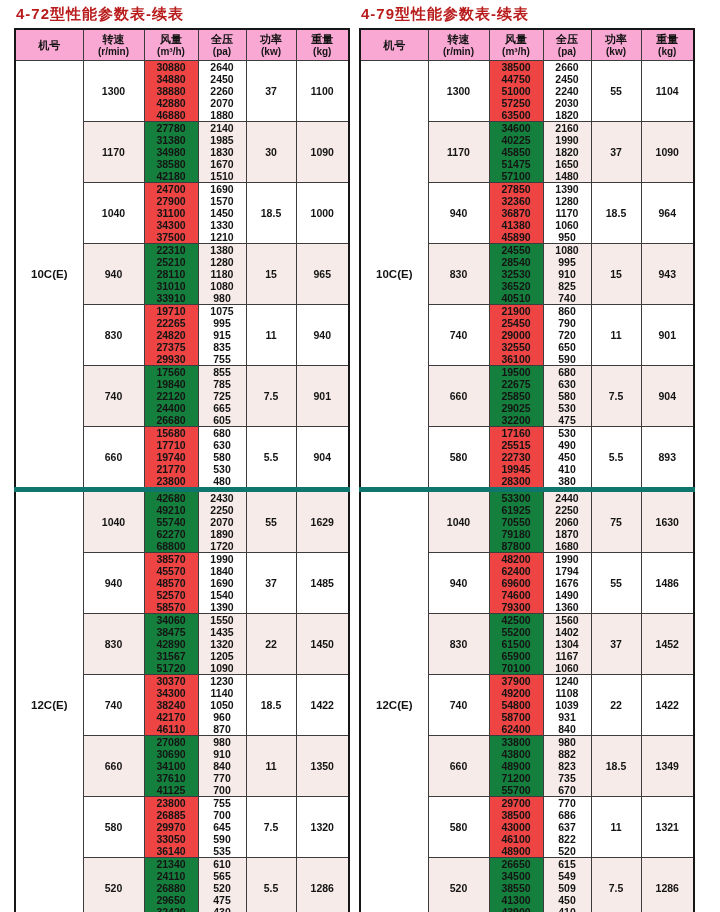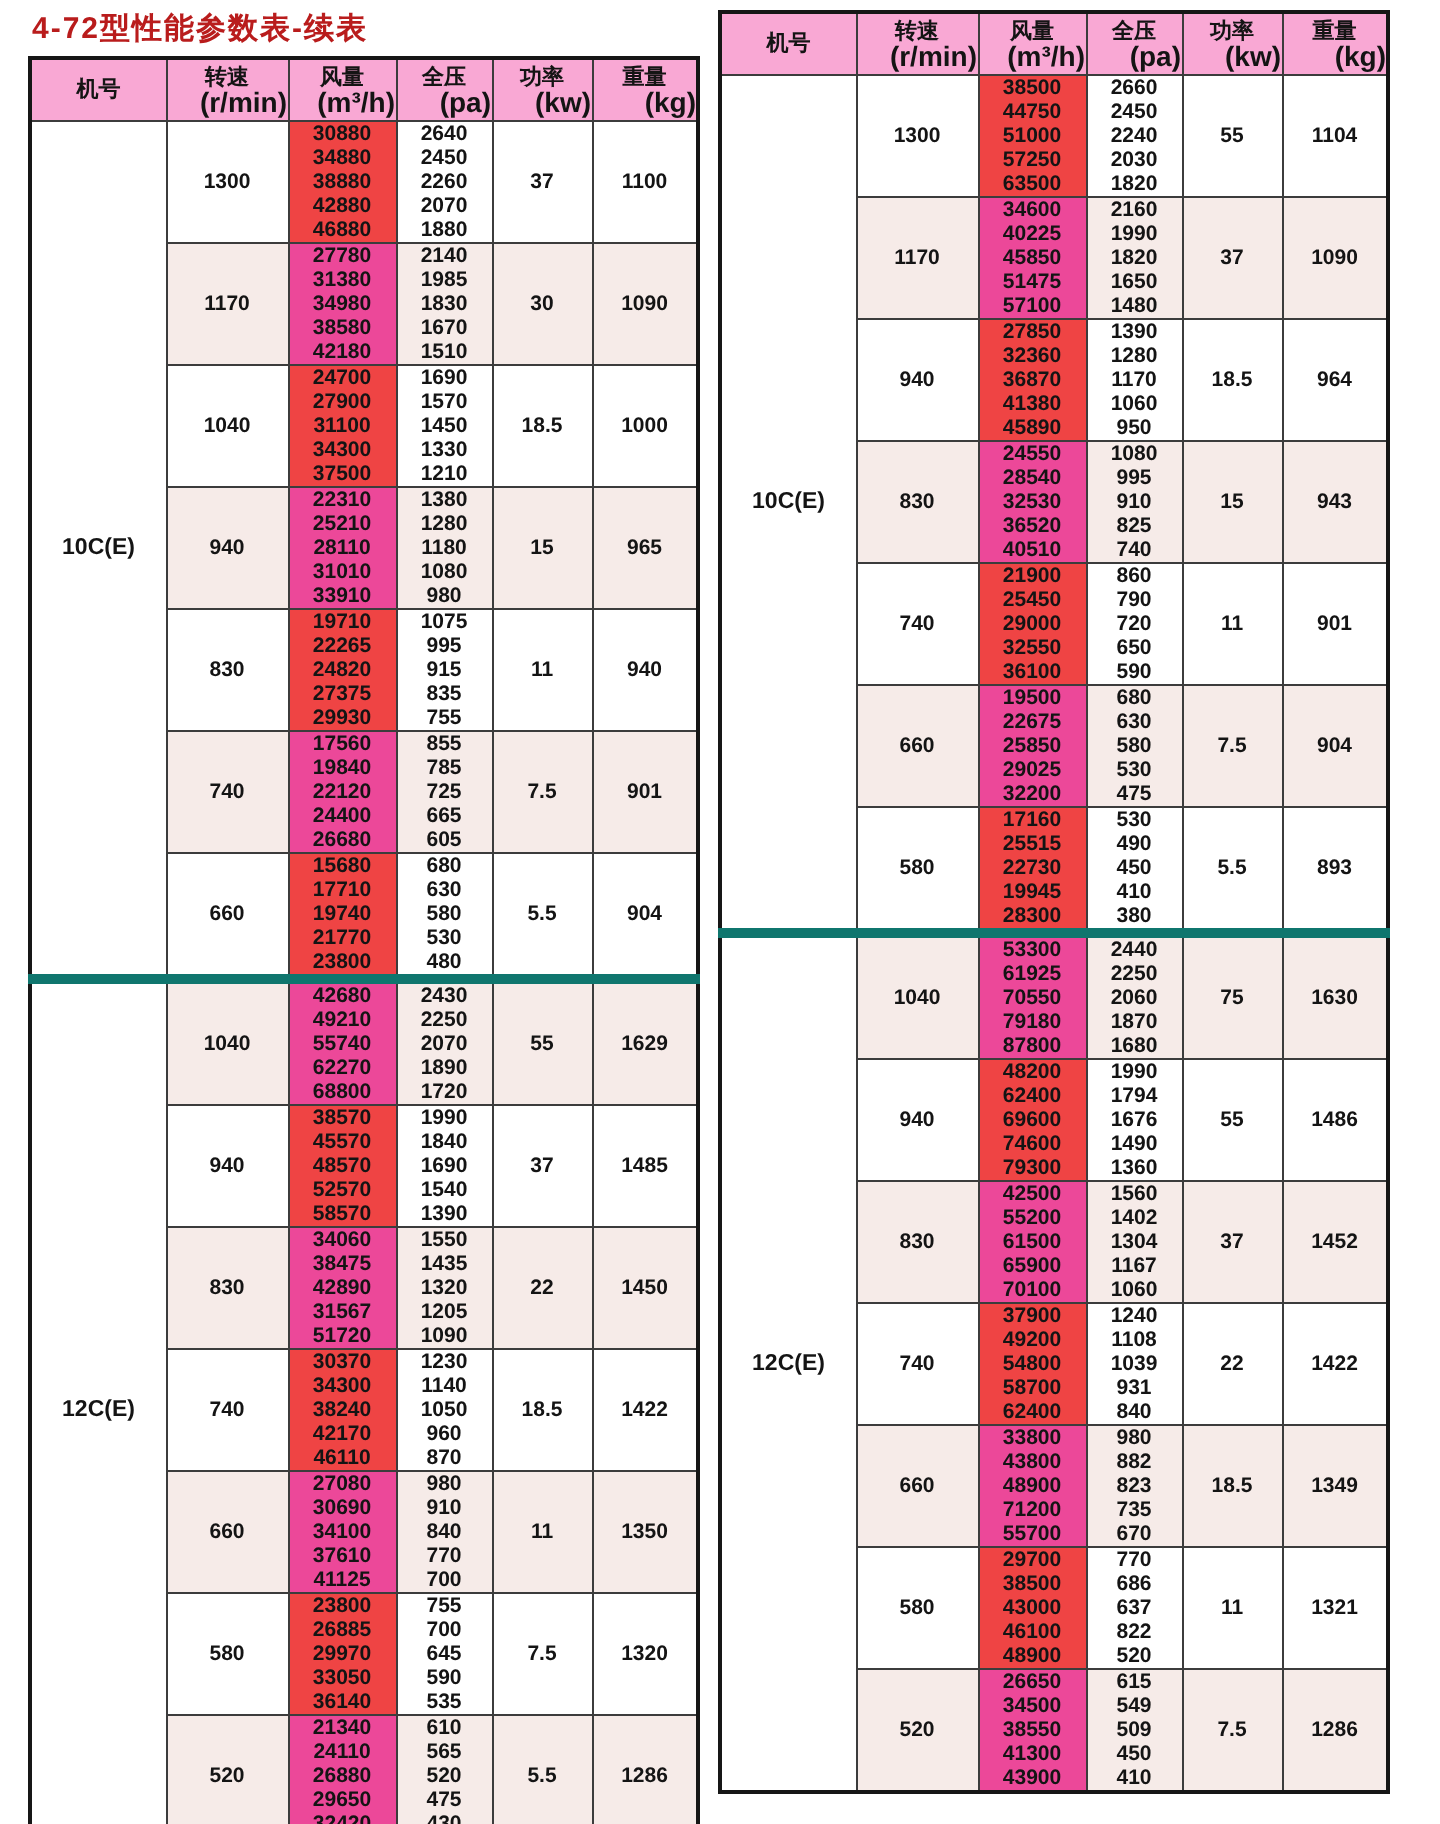--- a/index.html
+++ b/index.html
@@ -6,27 +6,27 @@
   .page{position:relative;width:720px;height:912px;background:#ffffff;overflow:hidden;
         font-family:"Liberation Sans", sans-serif;}
   .panel{position:absolute;top:5px;}
   .panel.left{left:14px;}
   .panel.right{left:359px;}
   .title{font-size:15px;font-weight:bold;color:#b91c1c;margin:0 0 4px 2px;letter-spacing:1px;white-space:nowrap;}
   table.spec{border-collapse:collapse;table-layout:fixed;width:334px;border:2px solid #161616;background:#fff;}
   table.spec th, table.spec td{border:1px solid #3c3c3c;text-align:center;vertical-align:middle;padding:0;color:#141414;overflow:hidden;}
   thead th{background:#f9a8d4;height:30px;font-weight:bold;border-bottom:2px solid #161616;}
   .h-main{font-size:11px;line-height:13px;font-weight:bold;}
-  .h-unit{font-size:14px;line-height:11px;font-weight:bold;text-align:right;}
+  .h-unit{font-size:10px;line-height:11px;font-weight:bold;}
   tbody tr{height:60px;}
   tbody td{font-size:10.5px;font-weight:bold;background:#ffffff;}
   td.vals div{height:12px;line-height:12px;}
   td.flow{background:#ef4444;}
   tr.shaded td{background:#f6ebe8;}
-  tr.shaded td.flow{background:#ec4899;text-align:center;}
+  tr.shaded td.flow{background:#15803d;text-align:center;}
   td.machine{background:#ffffff !important;font-size:11.5px;}
   tr.section-start td{border-top:5px solid #0f766e;}
 </style>
 </head>
 <body>
 
 <div class="page">
 
   <div class="panel left">
     <div class="title">4-72型性能参数表-续表</div>
@@ -333,20 +333,21 @@
               <div>430</div>
             </td>
             <td>5.5</td>
             <td>1286</td>
           </tr>
         </tbody>
     </table>
   </div>
 
   <div class="panel right">
+    <div class="title">4-79型性能参数表-续表</div>
     <table class="spec">
       <colgroup>
         <col style="width:68px">
           <col style="width:61px">
           <col style="width:54px">
         <col style="width:48px">
           <col style="width:50px">
           <col style="width:53px">
       </colgroup>
       <thead>

